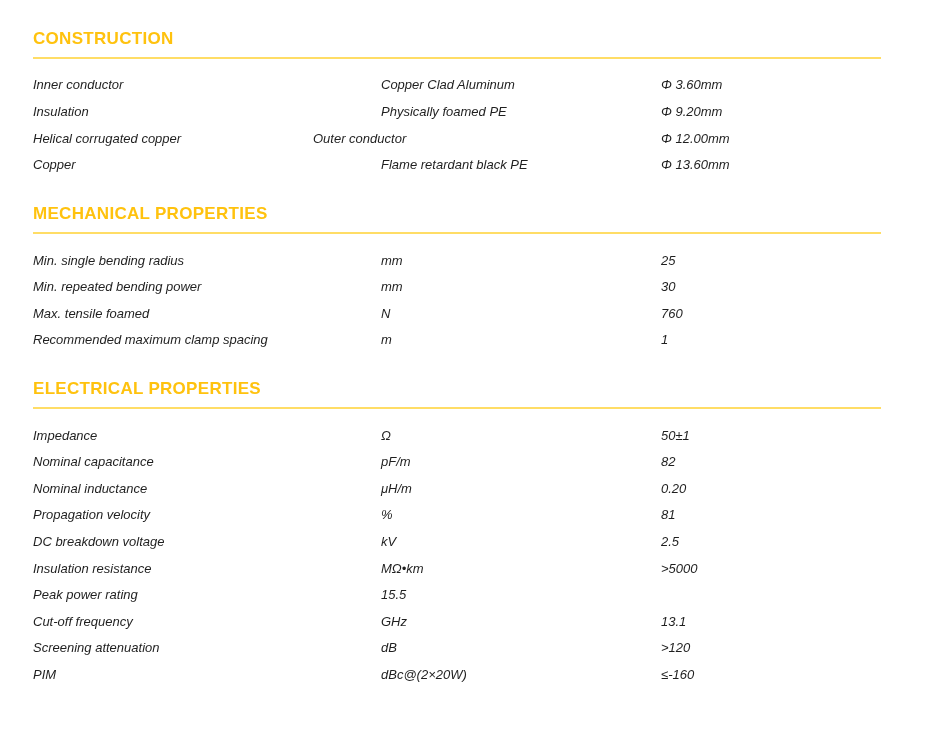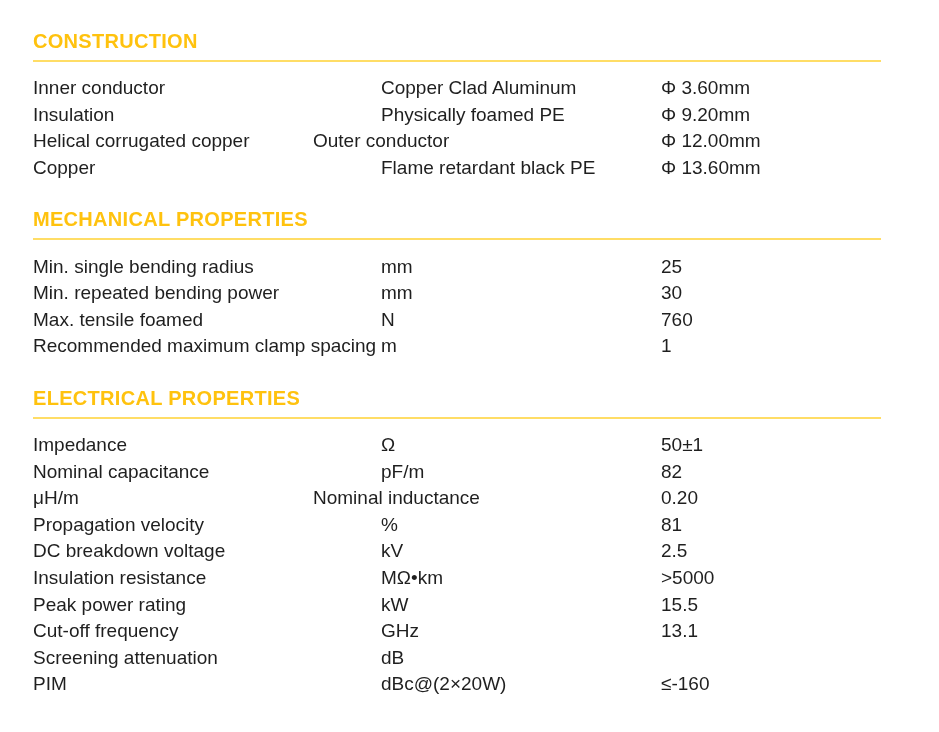--- a/index.html
+++ b/index.html
@@ -19,37 +19,38 @@
     position: absolute;
     left: 33px;
     top: 30px;
     width: 848px;
   }
   .section {
     margin-bottom: 27px;
   }
   .section-title {
     margin: 0;
-    font-size: 20px;
+    font-size: 17px;
     font-weight: 700;
     letter-spacing: 0.3px;
     color: #FFC20E;
     line-height: 1.1;
     padding-bottom: 8px;
     border-bottom: 2px solid #FFDD66;
   }
   .rows {
     margin-top: 13px;
   }
   .row {
     display: flex;
     align-items: center;
     height: 26.6px;
-    font-size: 19px;
+    font-size: 13px;
     color: #1f1f1f;
+    font-style: italic;
   }
   .cell { white-space: nowrap; }
   .cell.label  { width: 348px; flex: 0 0 348px; }
   .cell.detail { width: 280px; flex: 0 0 280px; }
   .cell.value  { flex: 1 1 auto; }
 </style>
 </head>
 <body>
 
 <div class="page">
@@ -113,52 +114,52 @@
             <div class="cell label">Impedance</div>
             <div class="cell detail">Ω</div>
             <div class="cell value">50±1</div>
           </div>
           <div class="row">
             <div class="cell label">Nominal capacitance</div>
             <div class="cell detail">pF/m</div>
             <div class="cell value">82</div>
           </div>
           <div class="row">
+            <div class="cell label">Nominal inductance</div>
             <div class="cell detail">μH/m</div>
-            <div class="cell label">Nominal inductance</div>
             <div class="cell value">0.20</div>
           </div>
           <div class="row">
             <div class="cell label">Propagation velocity</div>
             <div class="cell detail">%</div>
             <div class="cell value">81</div>
           </div>
           <div class="row">
             <div class="cell label">DC breakdown voltage</div>
             <div class="cell detail">kV</div>
             <div class="cell value">2.5</div>
           </div>
           <div class="row">
             <div class="cell label">Insulation resistance</div>
             <div class="cell detail">MΩ•km</div>
             <div class="cell value">&gt;5000</div>
           </div>
           <div class="row">
             <div class="cell label">Peak power rating</div>
-            <div class="cell detail">kW</div>
             <div class="cell value">15.5</div>
           </div>
           <div class="row">
             <div class="cell label">Cut-off frequency</div>
             <div class="cell detail">GHz</div>
             <div class="cell value">13.1</div>
           </div>
           <div class="row">
             <div class="cell label">Screening attenuation</div>
             <div class="cell detail">dB</div>
+            <div class="cell value">&gt;120</div>
           </div>
           <div class="row">
             <div class="cell label">PIM</div>
             <div class="cell detail">dBc@(2×20W)</div>
             <div class="cell value">≤-160</div>
           </div>
         </div>
   </div>
 </div>
 </div>

